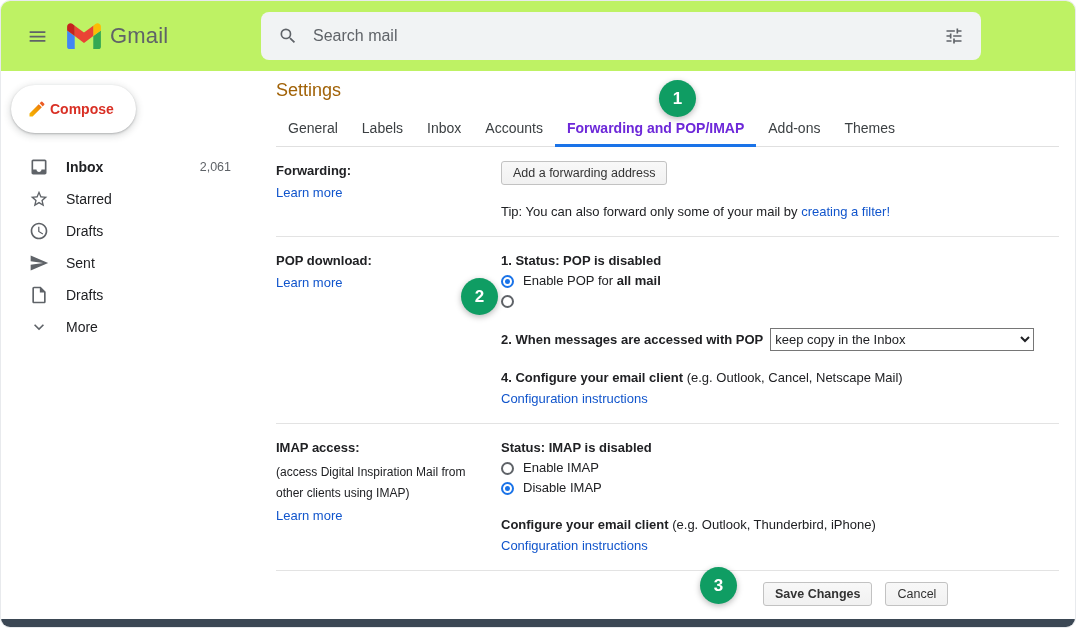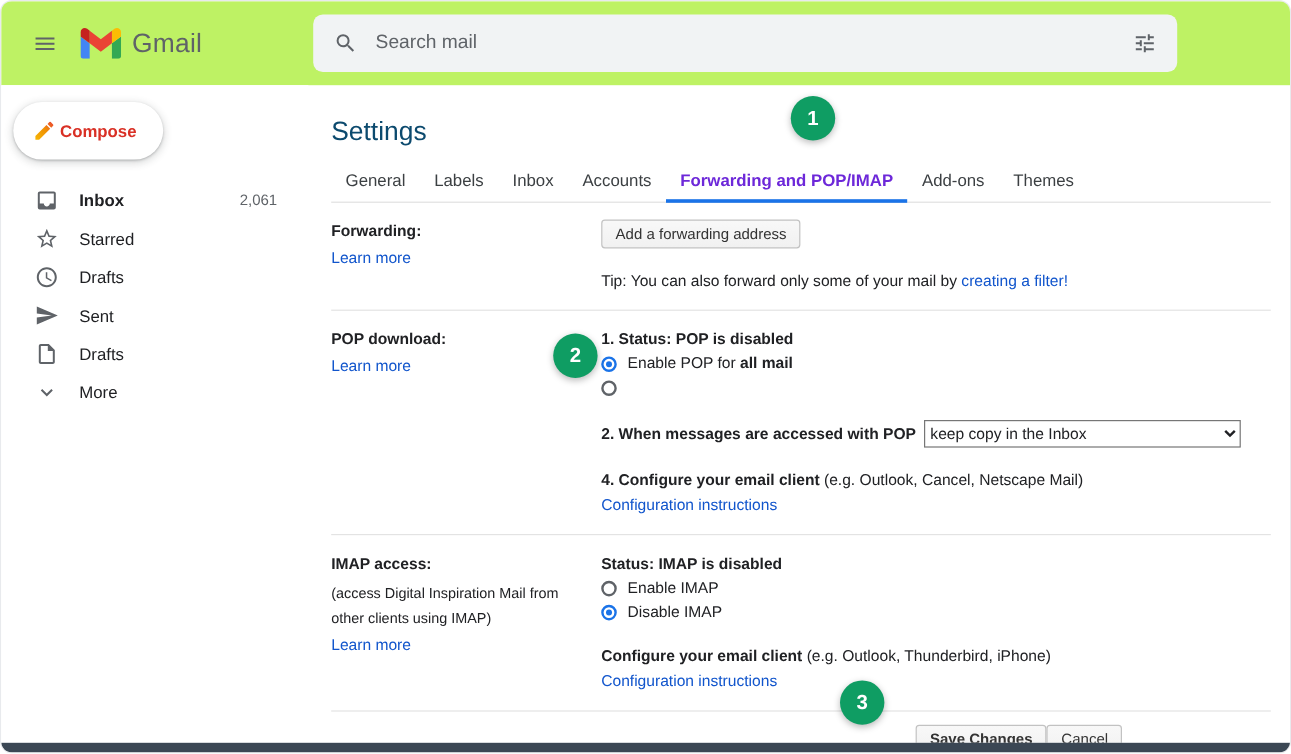--- a/index.html
+++ b/index.html
@@ -33,21 +33,21 @@
     height:48px; padding:0 22px 0 16px; background:#fff; border:none; border-radius:24px;
     box-shadow:0 1px 2px rgba(60,64,67,.3), 0 2px 6px 2px rgba(60,64,67,.15);
     font-family:"Liberation Sans", sans-serif; font-size:14px; font-weight:700; color:#d93025; cursor:pointer;
   }
   .nav-item { display:flex; align-items:center; height:32px; padding-left:28px; gap:17px; font-size:14px; color:#202124; cursor:pointer; border-radius:0 16px 16px 0; }
   .nav-item.first { font-weight:700; }
   .nav-item .cnt { margin-left:auto; margin-right:26px; font-size:12.5px; color:#5f6368; font-weight:400; }
 
   
   .main { position:absolute; top:70px; left:256px; right:0; bottom:8px; padding:0 16px 0 19px; overflow:hidden; font-size:13px; }
-  .page-title { font-size:22px; font-weight:400; color:#0c4a6e; margin:26px 0 10px; }
+  .page-title { font-size:18px; font-weight:400; color:#a16207; margin:9px 0 10px; }
   .tabs { display:flex; align-items:flex-end; border-bottom:1px solid #e0e0e0; }
   .tab { padding:9px 12px 11px; font-size:14px; color:#3c4043; cursor:pointer; white-space:nowrap; margin-bottom:-1px; }
   .tab.active { color:#6d28d9; font-weight:700; border-bottom:3px solid #1a73e8; padding-bottom:8px; }
 
   .section { display:flex; padding:13px 0 14px; border-bottom:1px solid #e3e3e3; line-height:20px; }
   .sec-left { width:225px; flex-shrink:0; padding-top:1px; }
   .sec-right { flex:1; padding-top:1px; }
   .sec-label { font-weight:700; }
   .link { color:#1155cc; cursor:pointer; text-decoration:none; }
   .learn-more { display:inline-block; margin-top:2px; }
@@ -66,21 +66,21 @@
   .radio-row { display:flex; align-items:center; gap:9px; height:20px; cursor:pointer; }
   .radio { width:13px; height:13px; border:2px solid #5f6368; border-radius:50%; position:relative; flex-shrink:0; background:#fff; }
   .radio.checked { border-color:#1a73e8; }
   .radio.checked::after { content:""; position:absolute; left:2px; top:2px; width:5px; height:5px; background:#1a73e8; border-radius:50%; }
 
   .when-row { margin-top:17px; display:flex; align-items:center; gap:7px; }
   .pop-select { font-family:"Liberation Sans", sans-serif; font-size:13px; height:23px; width:264px; border:1px solid #767676; background:#fff; color:#202124; }
   .configure-row { margin-top:17px; }
   .config-link-row { margin-top:1px; }
 
-  .footer { display:flex; align-items:center; padding:11px 0 0 487px; }
+  .footer { display:flex; align-items:center; gap:13px; padding:11px 0 0 487px; }
 
   .badge {
     position:absolute; width:37px; height:37px; border-radius:50%;
     background:#0f9d63; color:#fff; font-size:17px; font-weight:700;
     display:flex; align-items:center; justify-content:center;
     box-shadow:0 2px 6px rgba(0,0,0,.28); z-index:10;
   }
   .badge-1 { left:658px; top:79px; }
   .badge-2 { left:460px; top:277px; }
   .badge-3 { left:699px; top:566px; }

